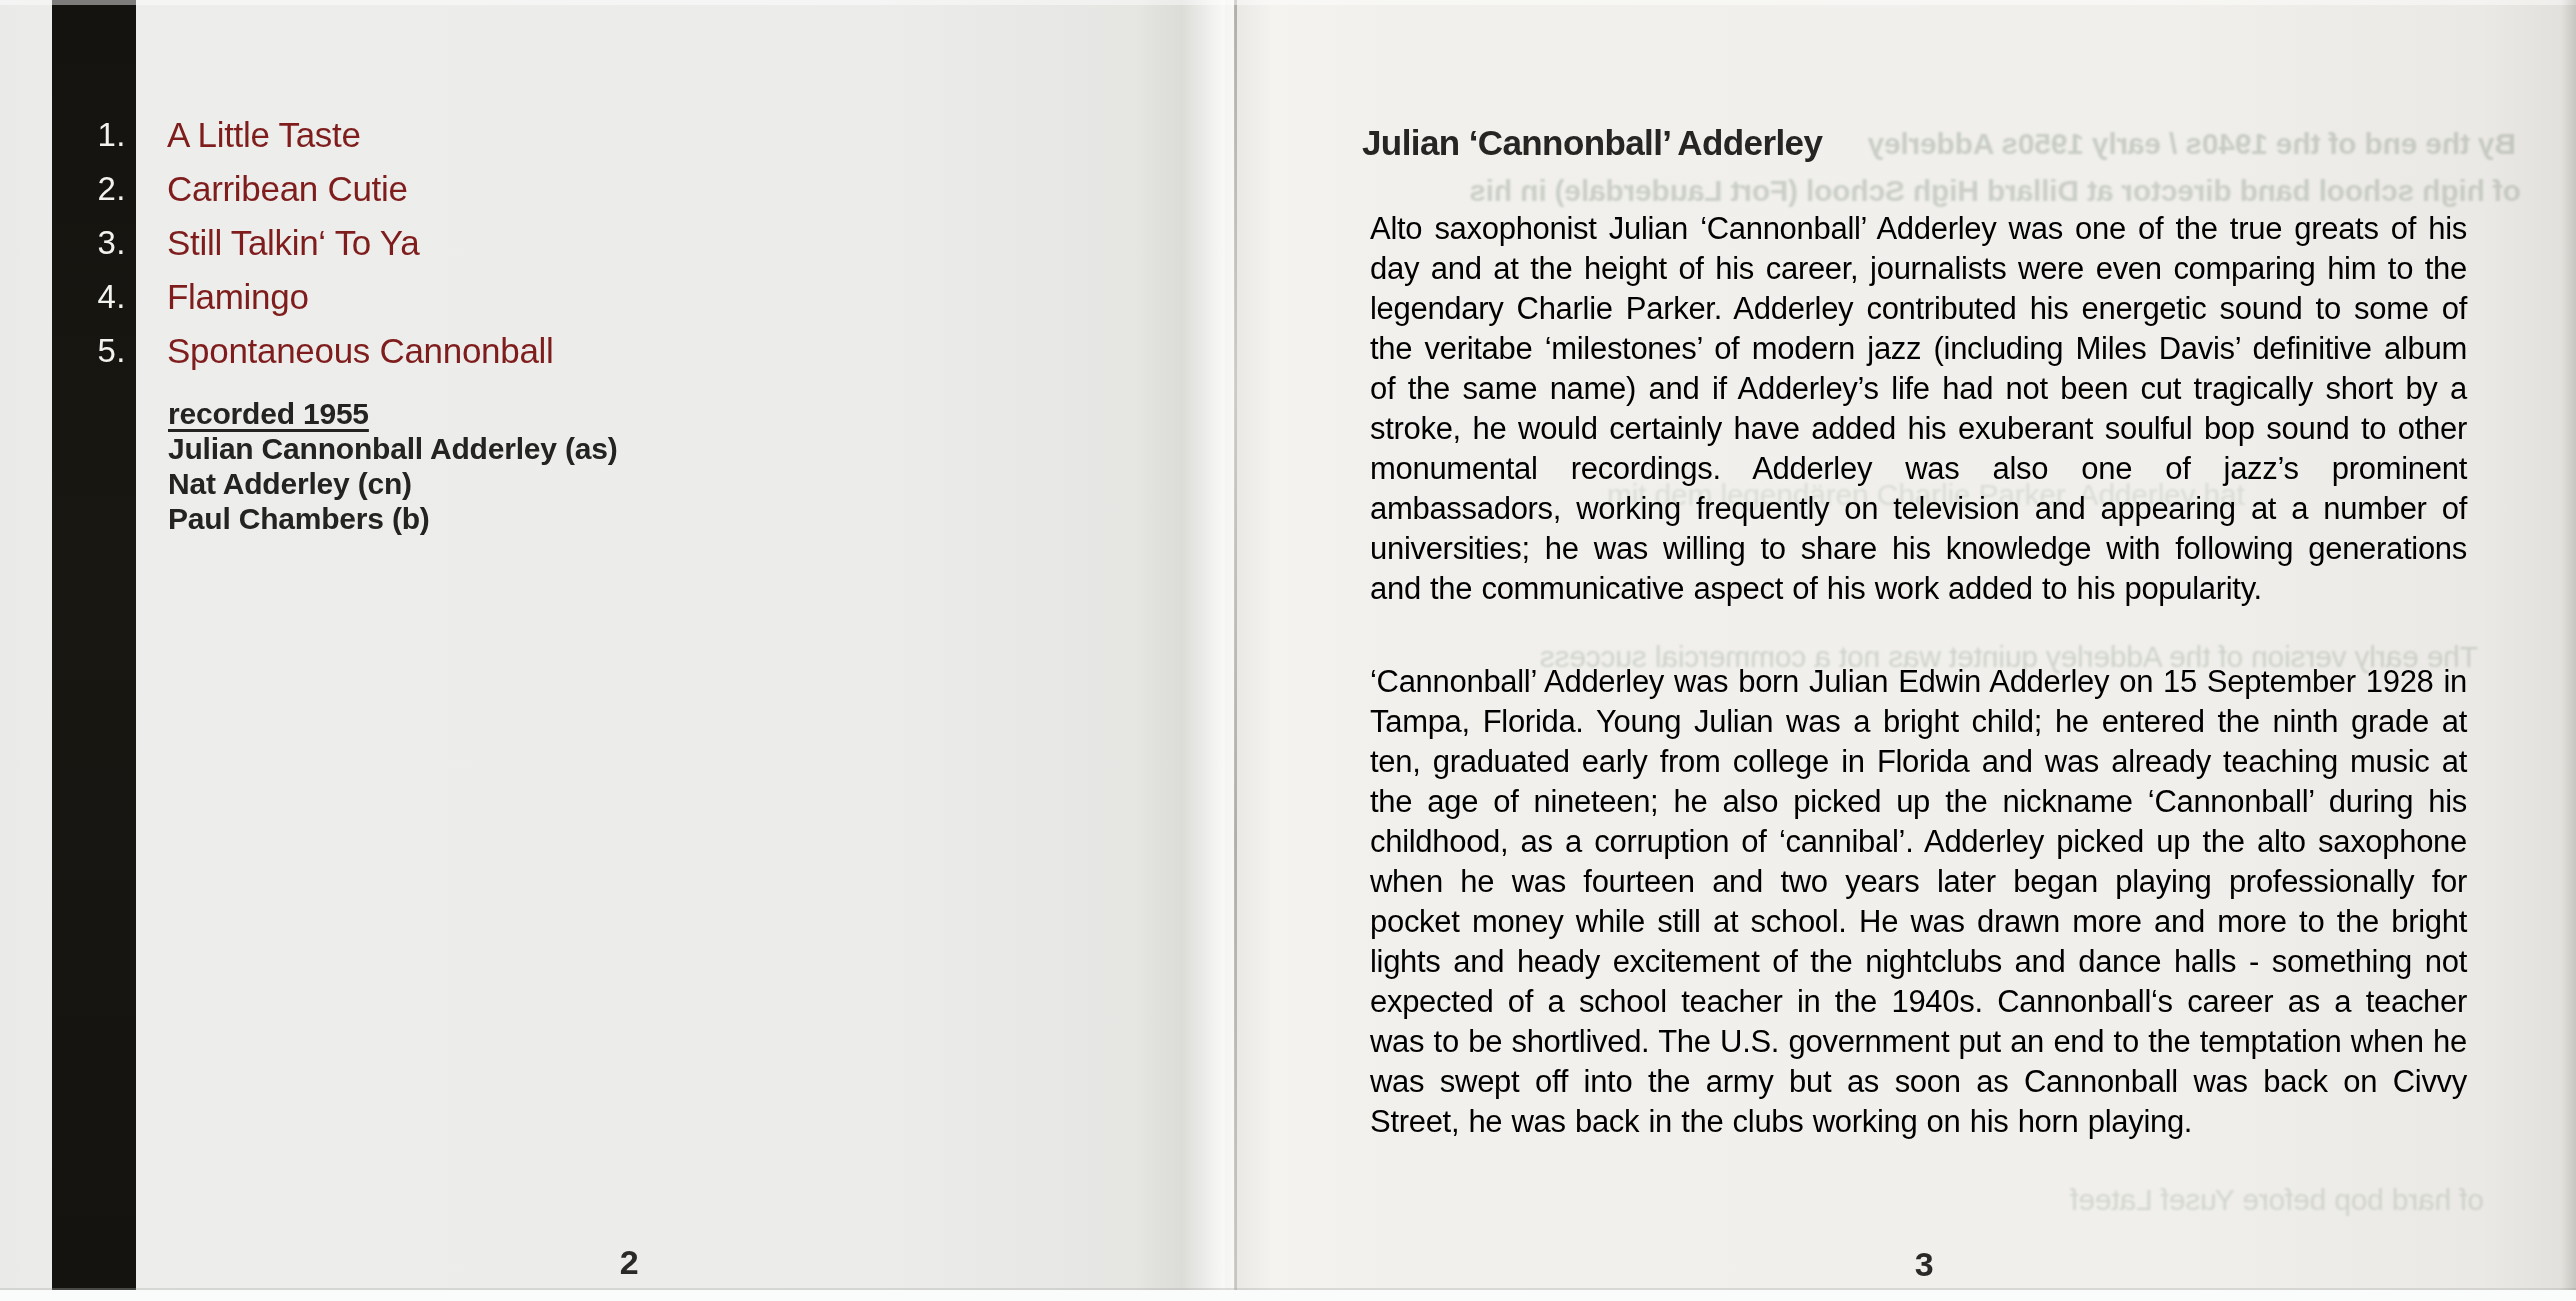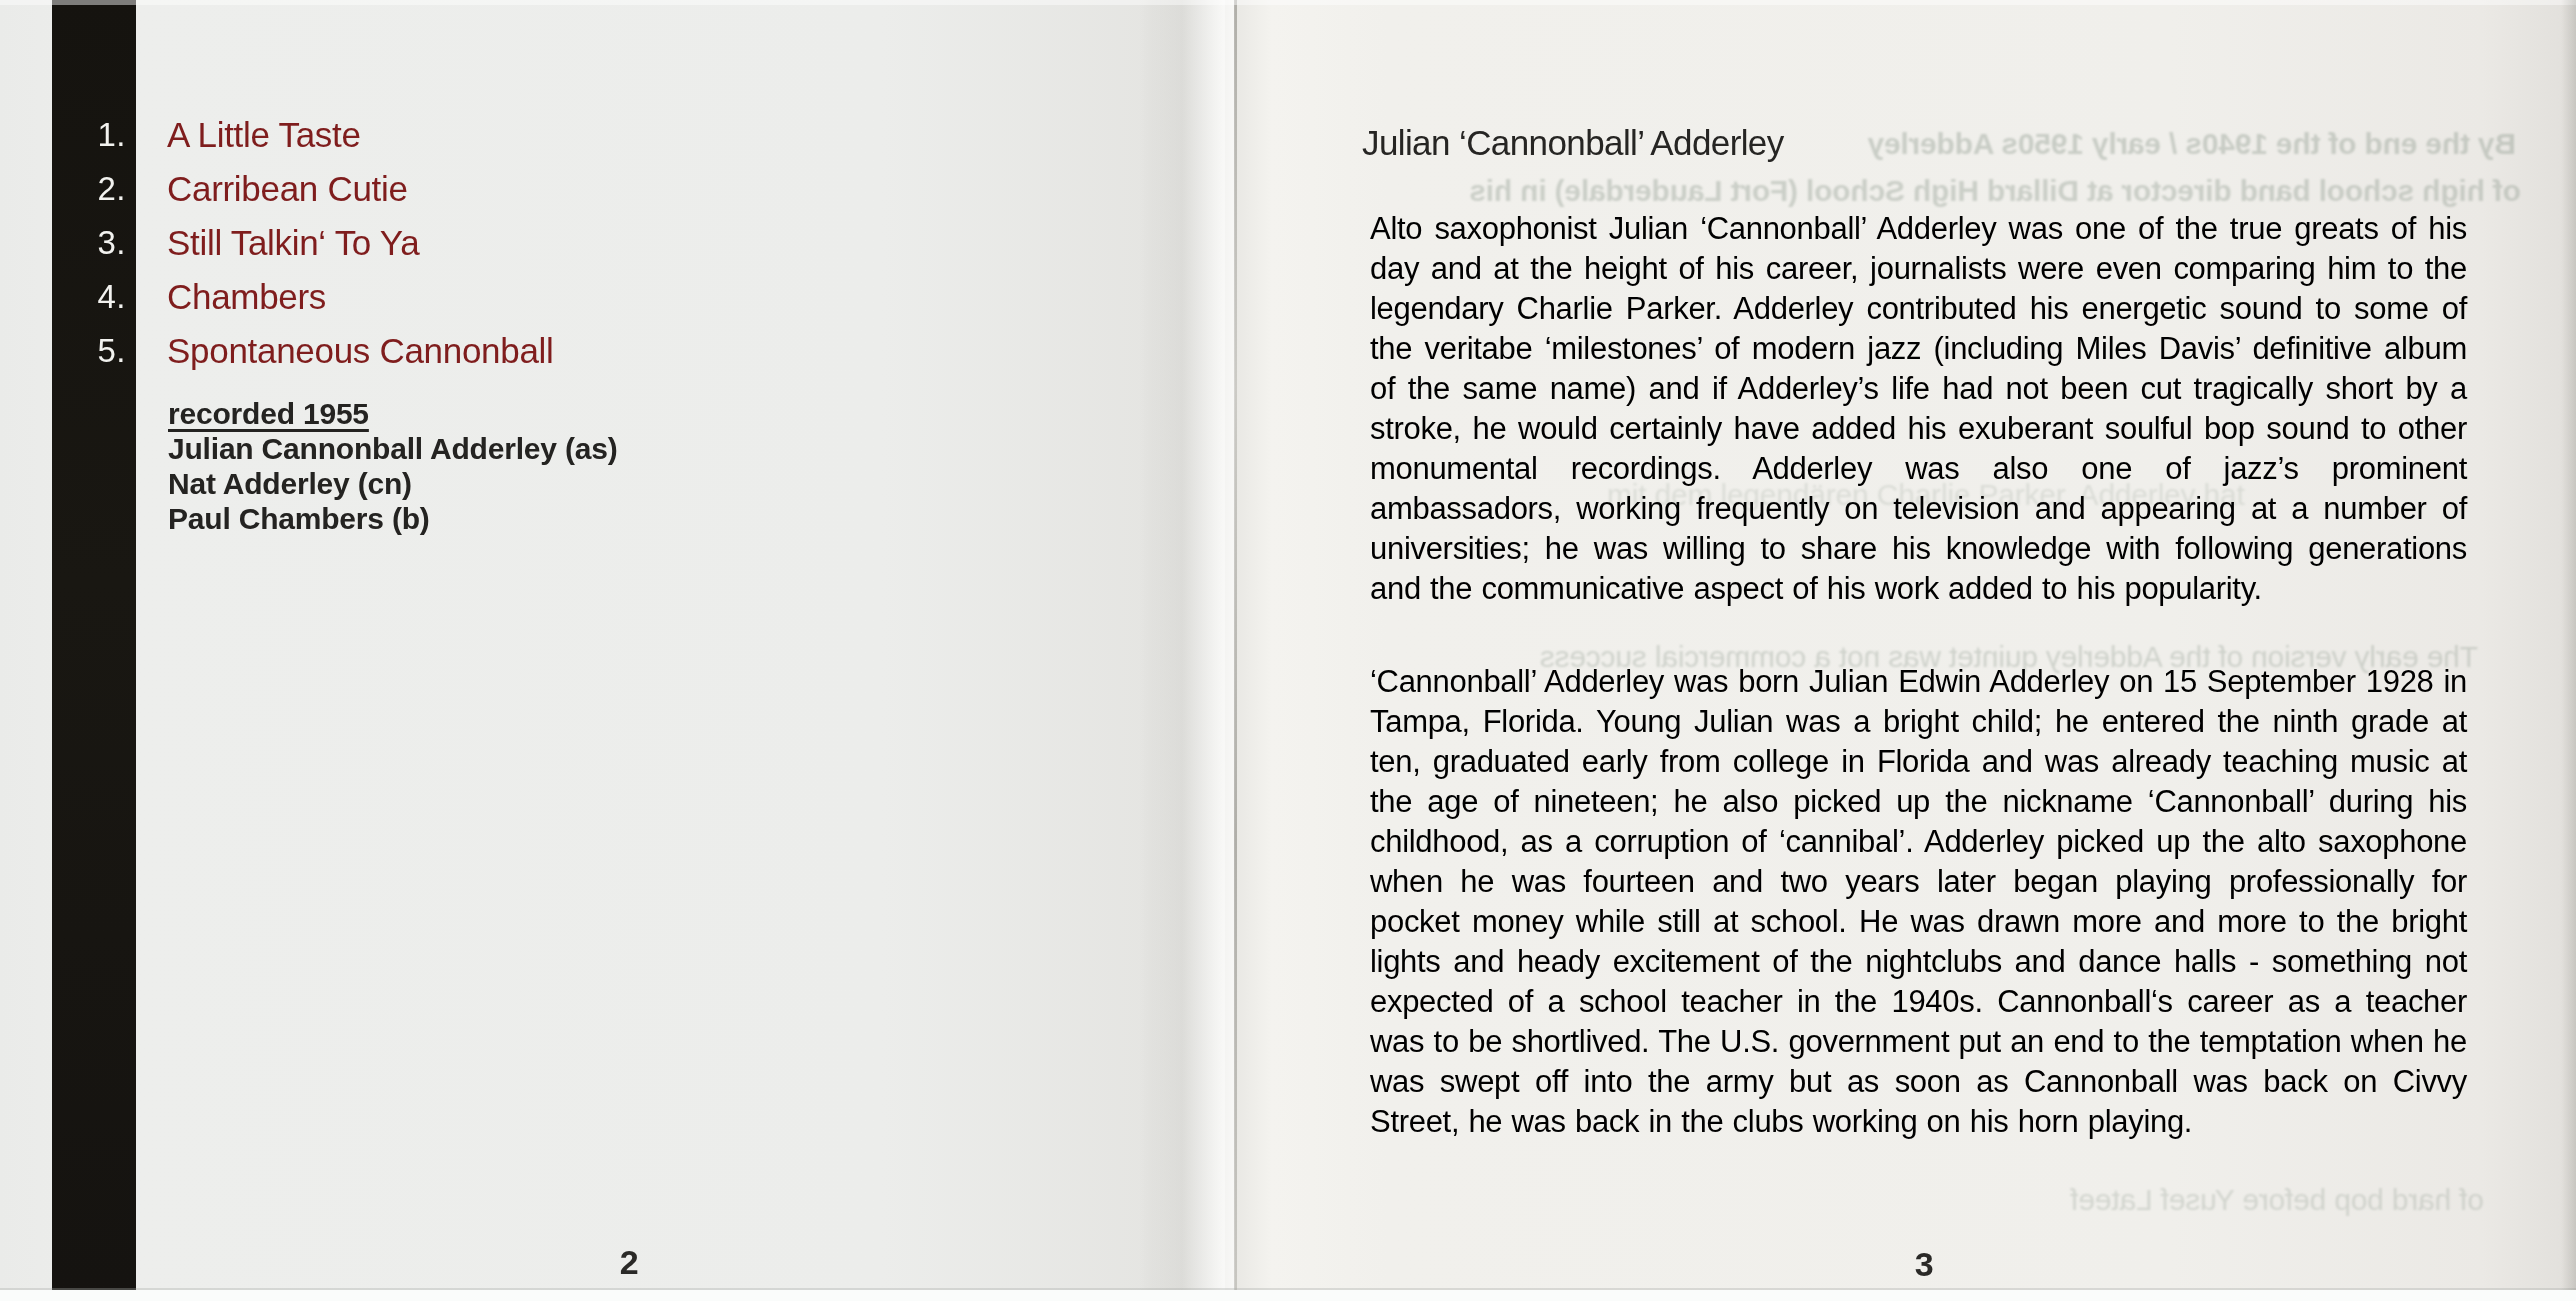--- a/index.html
+++ b/index.html
@@ -54,21 +54,21 @@
     position:absolute; width:64px; text-align:center;
     font-weight:bold; font-size:34px; color:#2a2927; letter-spacing:-0.5px;
   }
   .pagenum-left  { left:597px;  top:1243px; }
   .pagenum-right { left:1892px; top:1245px; }
 
   
   .article { position:absolute; left:1362px; top:123px; width:1113px; }
   .article h1 {
     margin:0 0 46px 0; font-size:35px; line-height:40px;
-    font-weight:normal; color:#262523; letter-spacing:-0.6px;
+    font-weight:bold; color:#262523; letter-spacing:-0.6px;
   }
   .article p {
     margin:8px; font-size:31px; line-height:40px; color:#000000;
     letter-spacing:-0.3px; word-spacing:0.9px;
     text-align:justify; text-align-last:left;
   }
   .article p + p { margin-top:53px; }
 
   
   .ghost {
@@ -95,21 +95,21 @@
     <div class="track-row">
       <span class="track-num">2.</span>
       <span class="track-title">Carribean Cutie</span>
     </div>
     <div class="track-row">
       <span class="track-num">3.</span>
       <span class="track-title">Still Talkin‘ To Ya</span>
     </div>
     <div class="track-row">
       <span class="track-num">4.</span>
-      <span class="track-title">Chambers</span>
+      <span class="track-title">Flamingo</span>
     </div>
     <div class="track-row">
       <span class="track-num">5.</span>
       <span class="track-title">Spontaneous Cannonball</span>
     </div>
   </div>
 
   <div class="session">
     <div class="session-line session-recorded">recorded 1955</div>
     <div class="session-line">Julian Cannonball Adderley (as)</div>

